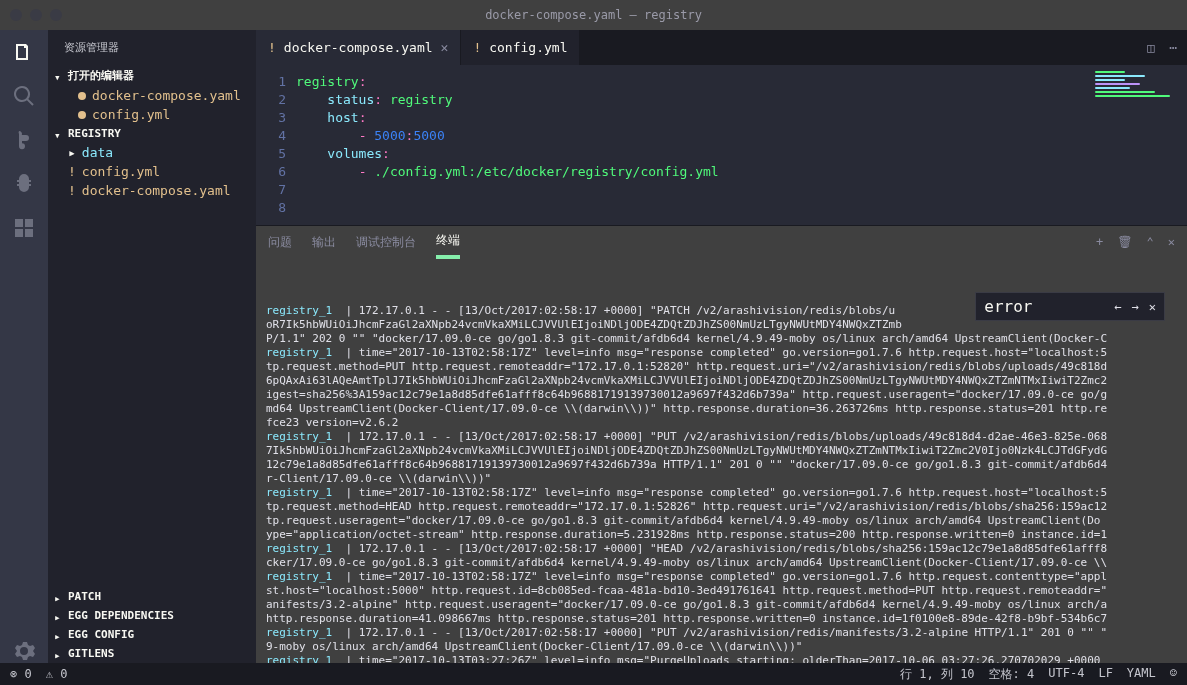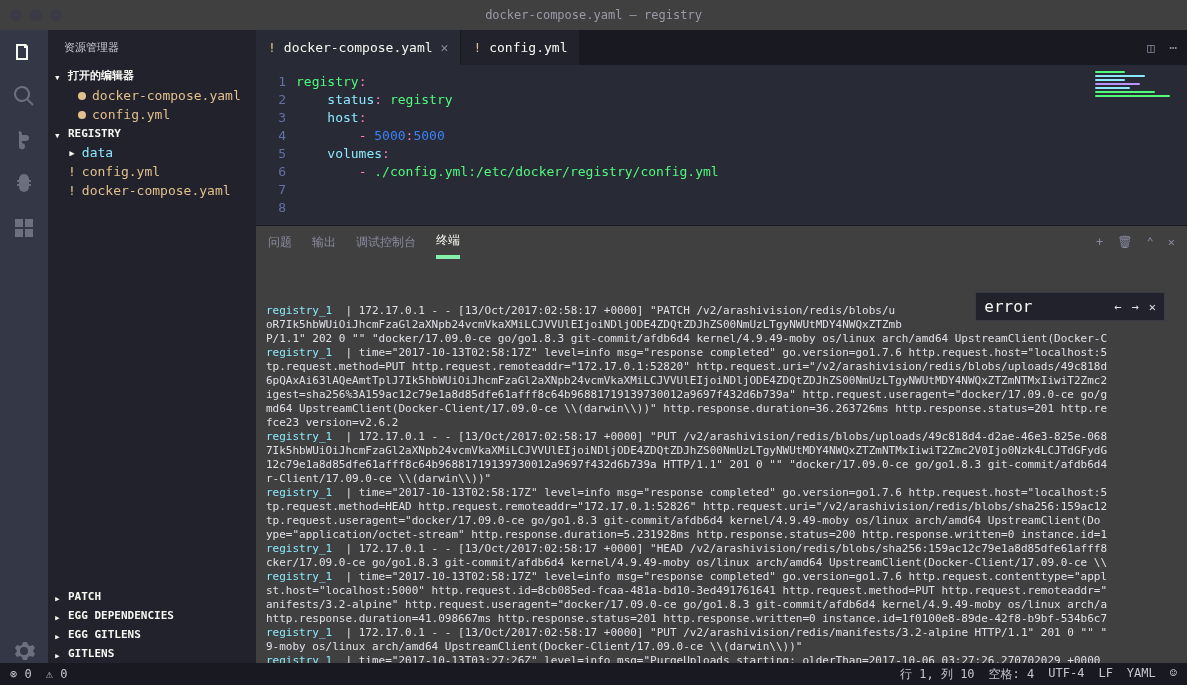--- a/index.html
+++ b/index.html
@@ -142,21 +142,21 @@
         <div class="section-header">
             <span class="chev">▸</span>
             <span>PATCH</span>
           </div>
         <div class="section-header">
             <span class="chev">▸</span>
             <span>EGG DEPENDENCIES</span>
           </div>
         <div class="section-header">
             <span class="chev">▸</span>
-            <span>EGG GITLENS</span>
+            <span>EGG CONFIG</span>
           </div>
         <div class="section-header">
             <span class="chev">▸</span>
             <span>GITLENS</span>
           </div>
       </div>
     </div>
 
     <div class="main">
       <div class="tabs">

